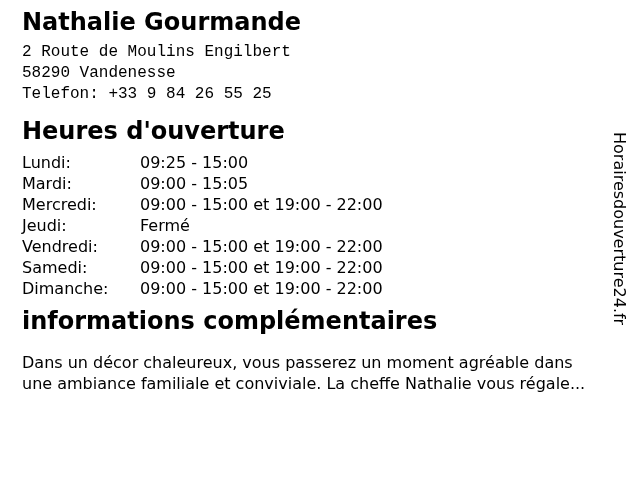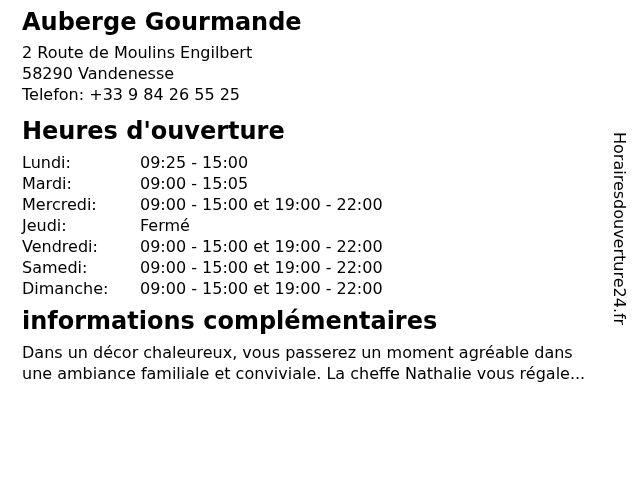--- a/index.html
+++ b/index.html
@@ -8,47 +8,47 @@
     background: #ffffff; color: #000000;
     font-family: "DejaVu Sans", "Liberation Sans", sans-serif;
     font-size: 16px; line-height: 21px;
     overflow: hidden; position: relative;
   }
   main.listing { position: absolute; left: 22px; top: 0; width: 600px; }
   h1.title {
     font-size: 24px; line-height: 30px;
     font-weight: bold; margin: 7px 0 0 0; letter-spacing: 0;
   }
-  .contact { margin-top: 5px; }
+  .contact { margin-top: 5px; font-family: Liberation Mono, monospace; }
   .contact div { line-height: 21px; }
   h2.section {
     font-size: 24px; line-height: 23px;
     font-weight: bold; margin: 0;
   }
   h2.hours-heading { margin-top: 15px; }
   .hours { margin-top: 9px; }
   .hours-row { display: flex; line-height: 21px; align-items: flex-end; }
   .hours-day { width: 118px; flex: 0 0 118px; }
   .hours-time { flex: 1; }
   h2.info-heading { margin-top: 11px; }
-  .desc { margin: 9px 0 0 0; }
+  .desc { margin: 19px 0 0 0; }
   .desc .line { display: block; line-height: 21px; }
   .branding {
     position: absolute; top: 132px; right: 12px;
     writing-mode: vertical-rl;
     font-size: 16px; line-height: 17px;
     letter-spacing: 0;
   }
 </style>
 </head>
 <body>
 
 <main class="listing">
 
-  <h1 class="title">Auberge Gourmande</h1>
+  <h1 class="title">Nathalie Gourmande</h1>
 
   <section class="contact">
     <div>2 Route de Moulins Engilbert</div>
     <div>58290 Vandenesse</div>
     <div>Telefon: +33 9 84 26 55 25</div>
   </section>
 
   <h2 class="section hours-heading">Heures d'ouverture</h2>
 
   <div class="hours">

